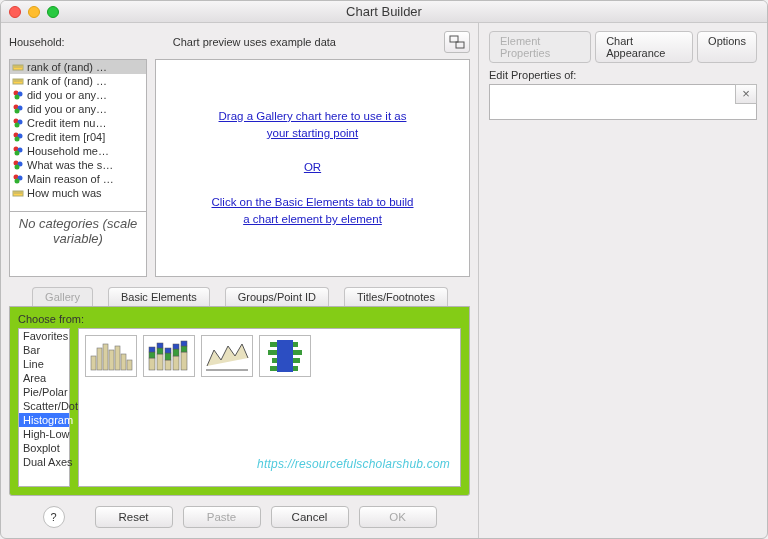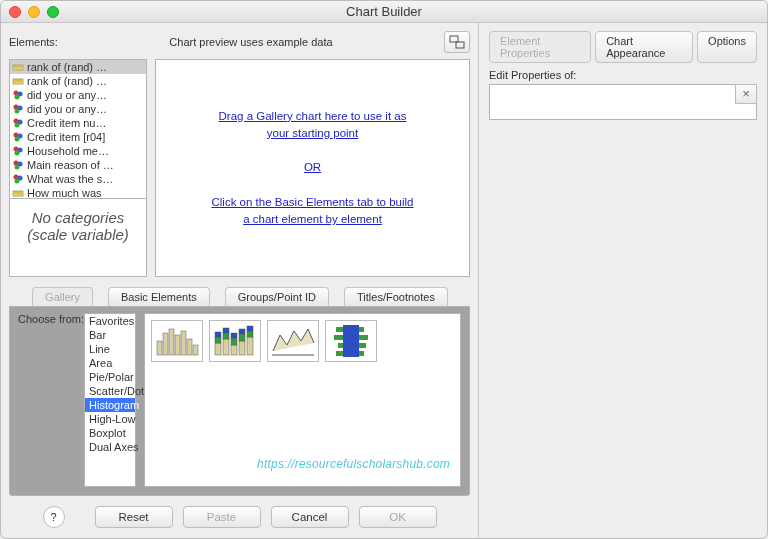--- a/index.html
+++ b/index.html
@@ -19,26 +19,26 @@
   .top-row .spacer{flex:1;text-align:center;}
   .iconbtn { width:26px; height:22px; border:1px solid #bdbdbd; border-radius:3px; background:linear-gradient(#fff,#ece9ec); display:flex; align-items:center; justify-content:center; }
   .mid-row { display:flex; gap:8px; height:218px; }
   .varlist { width:138px; border:1px solid #b5b4b5; background:#fff; display:flex; flex-direction:column; }
   .var-items{flex:1; overflow:hidden;}
   .var-items div { padding:1px 4px 1px 2px; white-space:nowrap; overflow:hidden; text-overflow:ellipsis; font-size:11px; display:flex; align-items:flex-start; gap:3px;}
   .var-items div.sel{background:#cfcfcf;}
   .ruler{width:12px;height:12px;display:inline-block;}
   .ruler svg{display:block;}
   .nominal{width:12px;height:12px;display:inline-block;}
-  .catbox { border-top:1px solid #b5b4b5; text-align:center; font-style:italic; color:#555; padding:10px 2px; font-size:15px; height:78px;}
+  .catbox { border-top:1px solid #b5b4b5; text-align:center; font-style:italic; color:#555; padding:4px 2px; font-size:13px; height:65px;}
   .canvas { flex:1; border:1px solid #b5b4b5; background:#fff; display:flex; align-items:center; justify-content:center; text-align:center; color:#2020c8; font-size:11.5px; line-height:1.5;text-decoration:underline; }
   .tabs { margin-top:10px; display:flex; gap:16px; justify-content:center; }
   .tab { padding:3px 12px; border:1px solid #c5c4c5; border-bottom:none; border-radius:4px 4px 0 0; background:linear-gradient(#fdfdfd,#e9e7e9); font-size:11px; color:#333; margin-right:-1px;}
   .tab.dis{ color:#a8a8a8; background:#ecebec;}
-  .gallery-box { border:1px solid #b5b4b5; background:#a3a3a3; padding:6px 8px 8px 8px; flex:1; min-height:0; display:flex; border-radius:0 0 3px 3px;}
+  .gallery-box { border:1px solid #b5b4b5; background:#84cc16; padding:6px 8px 8px 8px; flex:1; min-height:0; display:flex; flex-direction:column; border-radius:0 0 3px 3px;}
   .gallery-row{display:flex; gap:8px; flex:1; min-height:0;}
   .choose-list { width:52px; border:1px solid #b5b4b5; background:#fff; }
   .choose-list div { padding:1px 4px; font-size:11px; white-space:nowrap;}
   .choose-list div.sel { background:#3a76ff; color:#fff;}
   .thumbs { flex:1; border:1px solid #b5b4b5; background:#fff; padding:6px; display:flex; gap:6px; align-items:flex-start; position:relative;}
   .thumb { width:52px; height:42px; border:1px solid #bbb; background:#fff; display:flex; align-items:center; justify-content:center;}
   .watermark { position:absolute; right:10px; bottom:15px; color:#4fcadd; font-size:12px; font-style:italic; letter-spacing:0.2px;}
   .btn-row { display:flex; gap:10px; justify-content:center; align-items:center; margin-top:10px; }
   .help { width:22px; height:22px; border:1px solid #bdbdbd; border-radius:50%; background:#fff; text-align:center; line-height:20px; margin-right:20px;}
   .btn { width:78px; height:22px; border:1px solid #bdbdbd; border-radius:4px; background:linear-gradient(#ffffff,#e8e6e8); text-align:center; line-height:20px; font-size:11.5px;}
@@ -58,21 +58,21 @@
     <div class="traffic">
       <span class="t-red"></span>
       <span class="t-yel"></span>
       <span class="t-grn"></span>
     </div>
     <div class="title">Chart Builder</div>
   </div>
   <div class="body">
     <div class="left-pane">
       <div class="top-row">
-        <span>Elements:</span>
+        <span>Household:</span>
         <span class="spacer">Chart preview uses example data</span>
         <div class="iconbtn">
           <svg width="16" height="14">
               <rect x="1" y="1" width="8" height="6" fill="none" stroke="#555"></rect>
               <rect x="7" y="7" width="8" height="6" fill="none" stroke="#555"></rect>
             </svg>
         </div>
       </div>
       <div class="mid-row">
         <div class="varlist">
@@ -140,29 +140,29 @@
                     <circle cx="5" cy="8" r="2.5" fill="#30b030"></circle>
                   </svg></span>
                 <span>Household me…</span>
               </div>
               <div>
                 <span class="nominal"><svg width="12" height="12">
                     <circle cx="4" cy="4" r="2.5" fill="#e03030"></circle>
                     <circle cx="8" cy="5" r="2.5" fill="#3060e0"></circle>
                     <circle cx="5" cy="8" r="2.5" fill="#30b030"></circle>
                   </svg></span>
+                <span>What was the s…</span>
+              </div>
+              <div>
+                <span class="nominal"><svg width="12" height="12">
+                    <circle cx="4" cy="4" r="2.5" fill="#e03030"></circle>
+                    <circle cx="8" cy="5" r="2.5" fill="#3060e0"></circle>
+                    <circle cx="5" cy="8" r="2.5" fill="#30b030"></circle>
+                  </svg></span>
                 <span>Main reason of …</span>
-              </div>
-              <div>
-                <span class="nominal"><svg width="12" height="12">
-                    <circle cx="4" cy="4" r="2.5" fill="#e03030"></circle>
-                    <circle cx="8" cy="5" r="2.5" fill="#3060e0"></circle>
-                    <circle cx="5" cy="8" r="2.5" fill="#30b030"></circle>
-                  </svg></span>
-                <span>What was the s…</span>
               </div>
               <div>
                 <span class="ruler">
                   <svg width="12" height="12">
                     <rect x="1" y="4" width="10" height="5" fill="#ffd24d" stroke="#aa7"></rect>
                     <line x1="3" y1="4" x2="3" y2="7" stroke="#aa7"></line>
                     <line x1="5" y1="4" x2="5" y2="7" stroke="#aa7"></line>
                     <line x1="7" y1="4" x2="7" y2="7" stroke="#aa7"></line>
                     <line x1="9" y1="4" x2="9" y2="7" stroke="#aa7"></line>
                   </svg>

